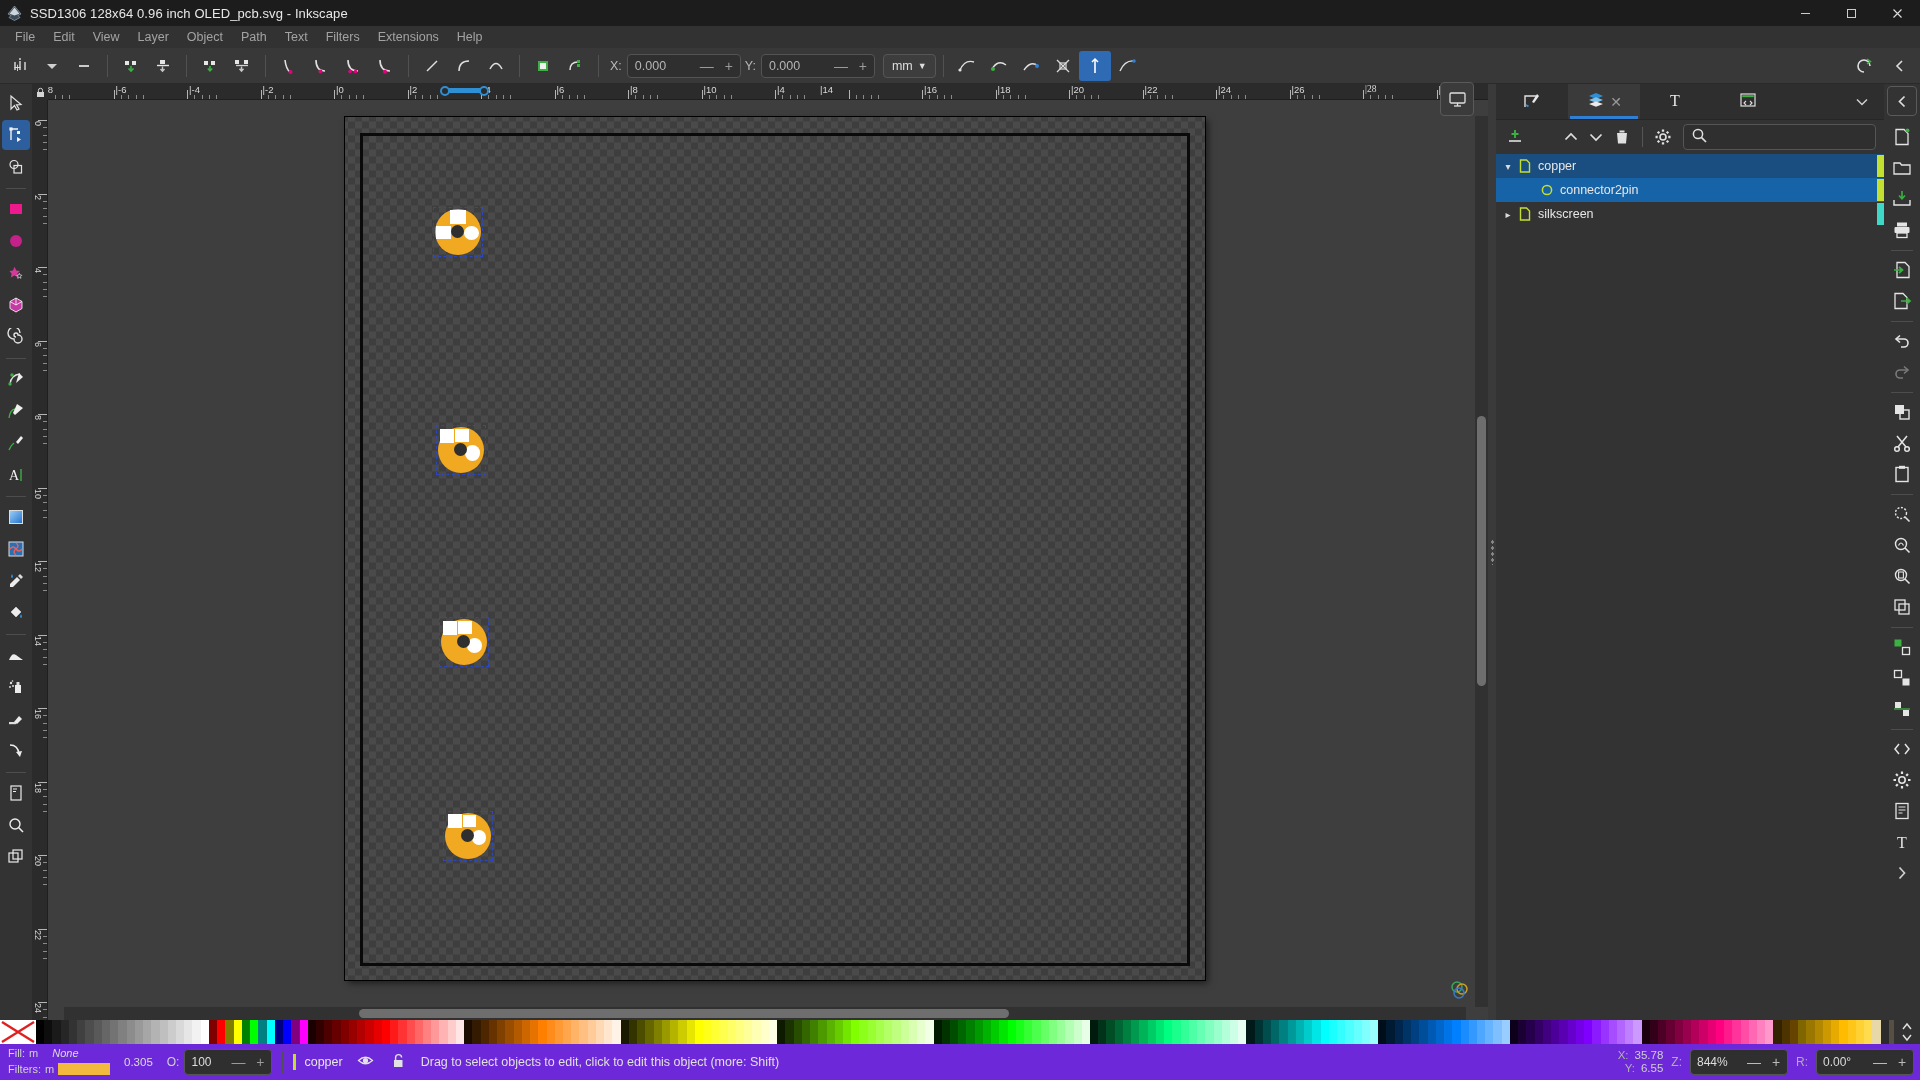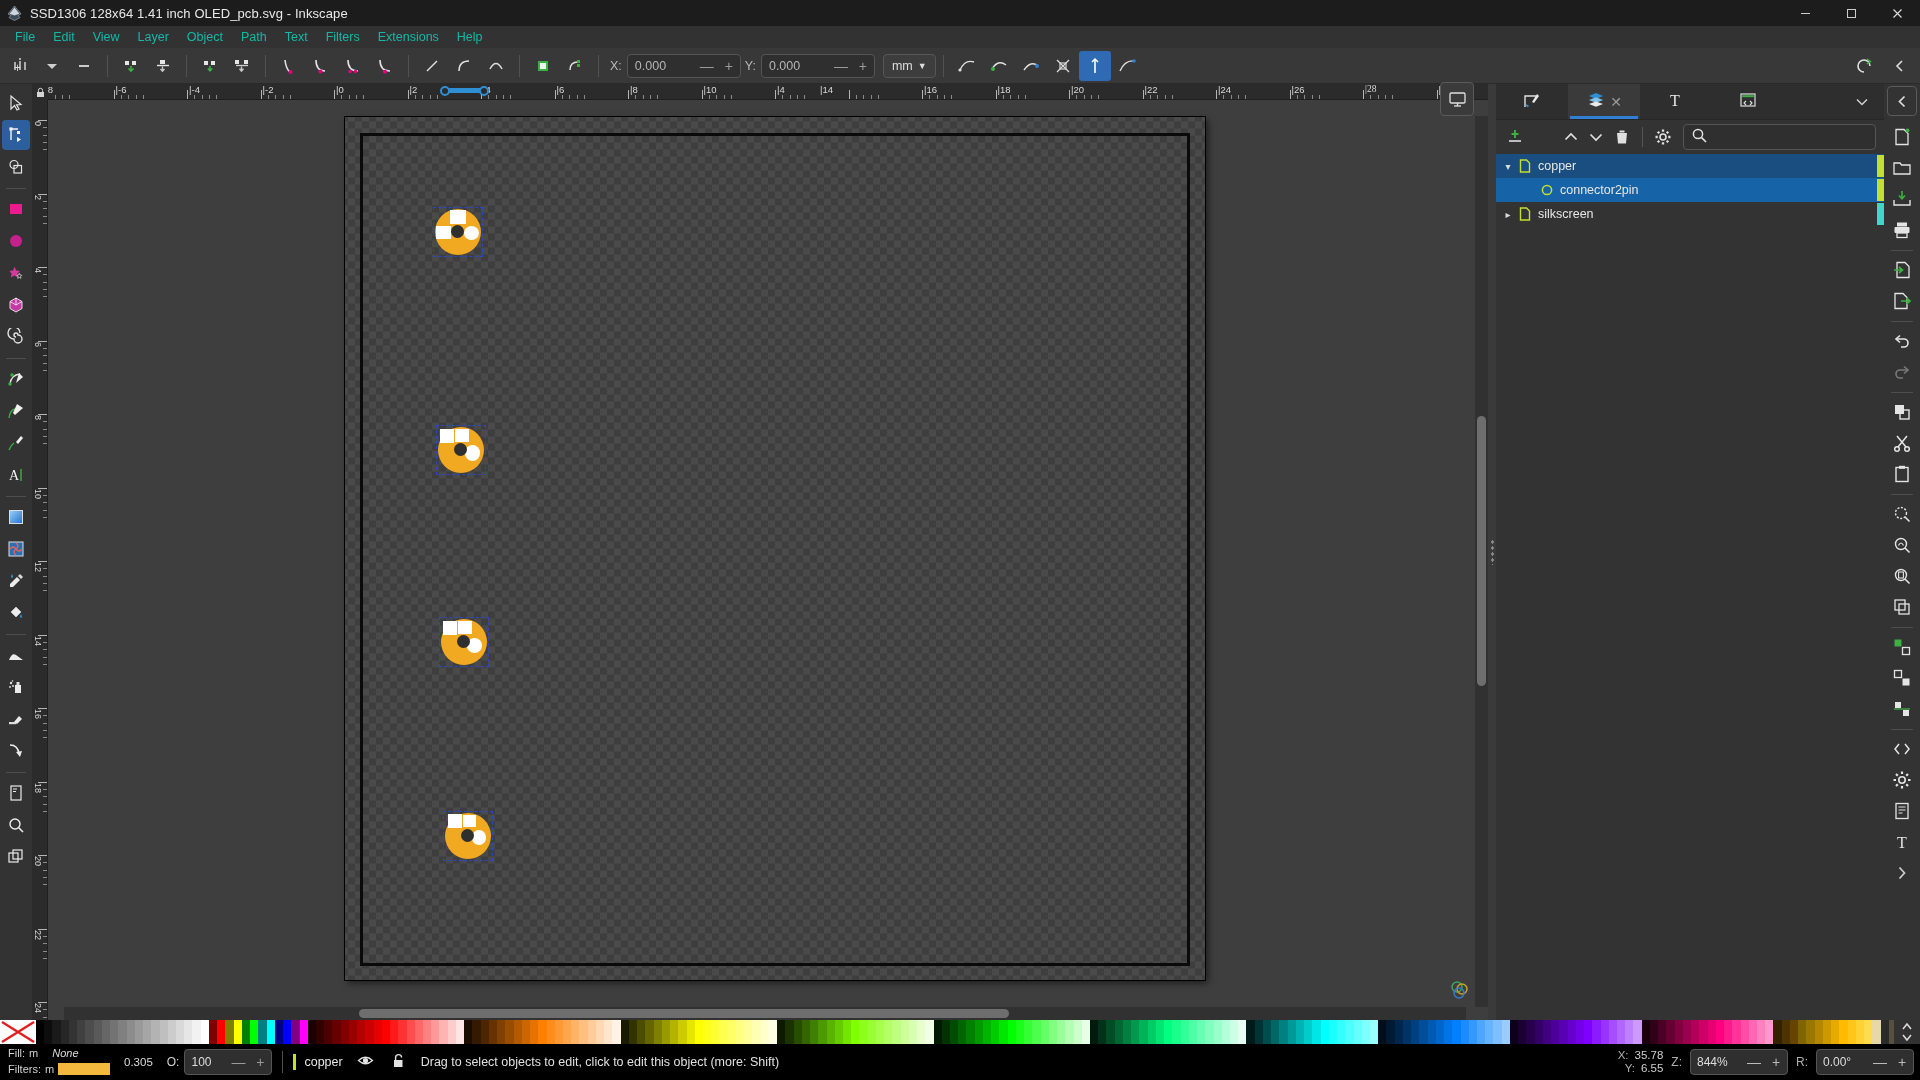--- a/index.html
+++ b/index.html
@@ -12,21 +12,21 @@
   .tb-logo{ width:17px; height:17px; margin-right:7px; position:relative; flex:0 0 auto;}
   .tb-logo svg{ display:block; }
   .tb-title{ white-space:nowrap; letter-spacing:.1px;}
   .tb-buttons{ position:absolute; right:0; top:0; height:26px; display:flex; }
   .tb-btn{ width:46px; height:26px; display:flex; align-items:center; justify-content:center;
      color:#cfcfcf; font-size:13px; }
 
   
   .menubar{ height:22px; background:#323232; display:flex; align-items:center;
     padding-left:6px; font-size:12.5px; }
-  .menubar .mi{ padding:2px 9px; color:#14b8a6; cursor:default; border-radius:2px;}
+  .menubar .mi{ padding:2px 9px; color:#a3a3a3; cursor:default; border-radius:2px;}
 
   
   .cmdbar{ height:36px; background:#383838; display:flex; align-items:center;
     border-bottom:1px solid #2a2a2a; position:relative; padding-left:4px; }
   .sep{ width:1px; height:22px; background:#515151; margin:0 7px; flex:0 0 auto;}
   .tbtn{ width:32px; height:30px; display:flex; align-items:center; justify-content:center;
     border-radius:3px; flex:0 0 auto; }
   .tbtn.on{ background:#2f6bb5; }
   .lbl{ font-size:12.5px; color:#b9b9b9; margin:0 5px 0 4px; }
   .spin{ display:flex; align-items:center; height:24px; background:#2f2f2f;
@@ -136,21 +136,21 @@
   
   .bottom{ position:absolute; left:0; right:0; bottom:0; height:60px; background:#323232;}
   .palette{ position:absolute; left:0; right:0; top:0; height:24px; display:flex; }
   .pal-none{ width:36px; height:24px; flex:0 0 auto; position:relative; background:#fff;}
   .swatch{ height:24px; flex:1 1 auto; min-width:0;}
   .pal-arrows{ position:absolute; right:0; top:0; width:26px; height:24px;
     display:flex; flex-direction:column; align-items:center; justify-content:center;
     background:#323232;}
 
   .statusbar{ position:absolute; left:0; right:0; top:24px; height:36px;
-    background:#000000; display:flex; align-items:center; font-size:12px; color:#cfcfcf;}
+    background:#6d28d9; display:flex; align-items:center; font-size:12px; color:#cfcfcf;}
   .fillstroke{ width:130px; height:36px; position:relative; font-size:11px; padding-left:8px;}
   .fsrow{ position:absolute; display:flex; align-items:center; gap:4px; left:8px;}
   .fsrow.r1{ top:3px;} .fsrow.r2{ top:19px;}
   .fslabel{ color:#d2d2d2;}
   .fsbox{ width:52px; height:12px; }
   .opacity{ display:flex; align-items:center; gap:5px; margin-left:2px;}
   .obox{ display:flex; align-items:center; height:26px; background:#2f2f2f;
     border:1px solid #555; border-radius:4px; overflow:hidden;}
   .obox input{ width:42px; background:transparent; border:0; outline:none; color:#ddd;
     font-size:12px; padding:0 6px; font-family:"Liberation Sans",sans-serif;}
@@ -173,21 +173,21 @@
 </head>
 <body>
 
 <div class="titlebar">
   <span class="tb-logo">
     <svg width="17" height="17" viewBox="0 0 17 17">
       <path d="M8.5 1 L2 9 L5 10.5 L3 12.5 L8.5 15.5 L14 12.5 L12 10.5 L15 9 Z" fill="#3b4a57" stroke="#9aa7b3" stroke-width="0.7"></path>
       <path d="M8.5 2.4 L3.6 8.7 L8.5 10.6 L13.4 8.7 Z" fill="#e8eef3" opacity=".85"></path>
     </svg>
   </span>
-  <span class="tb-title">SSD1306 128x64 1.41 inch OLED_pcb.svg - Inkscape</span>
+  <span class="tb-title">SSD1306 128x64 0.96 inch OLED_pcb.svg - Inkscape</span>
   <span class="tb-buttons">
     <span class="tb-btn">
       <svg width="11" height="11" viewBox="0 0 11 11">
           <path d="M1 5.5 H10" stroke="#ccc" stroke-width="1"></path>
         </svg>
     </span>
     <span class="tb-btn">
       <svg width="11" height="11" viewBox="0 0 11 11">
           <rect x="1.5" y="1.5" width="8" height="8" fill="none" stroke="#ccc" stroke-width="1"></rect>
         </svg>

